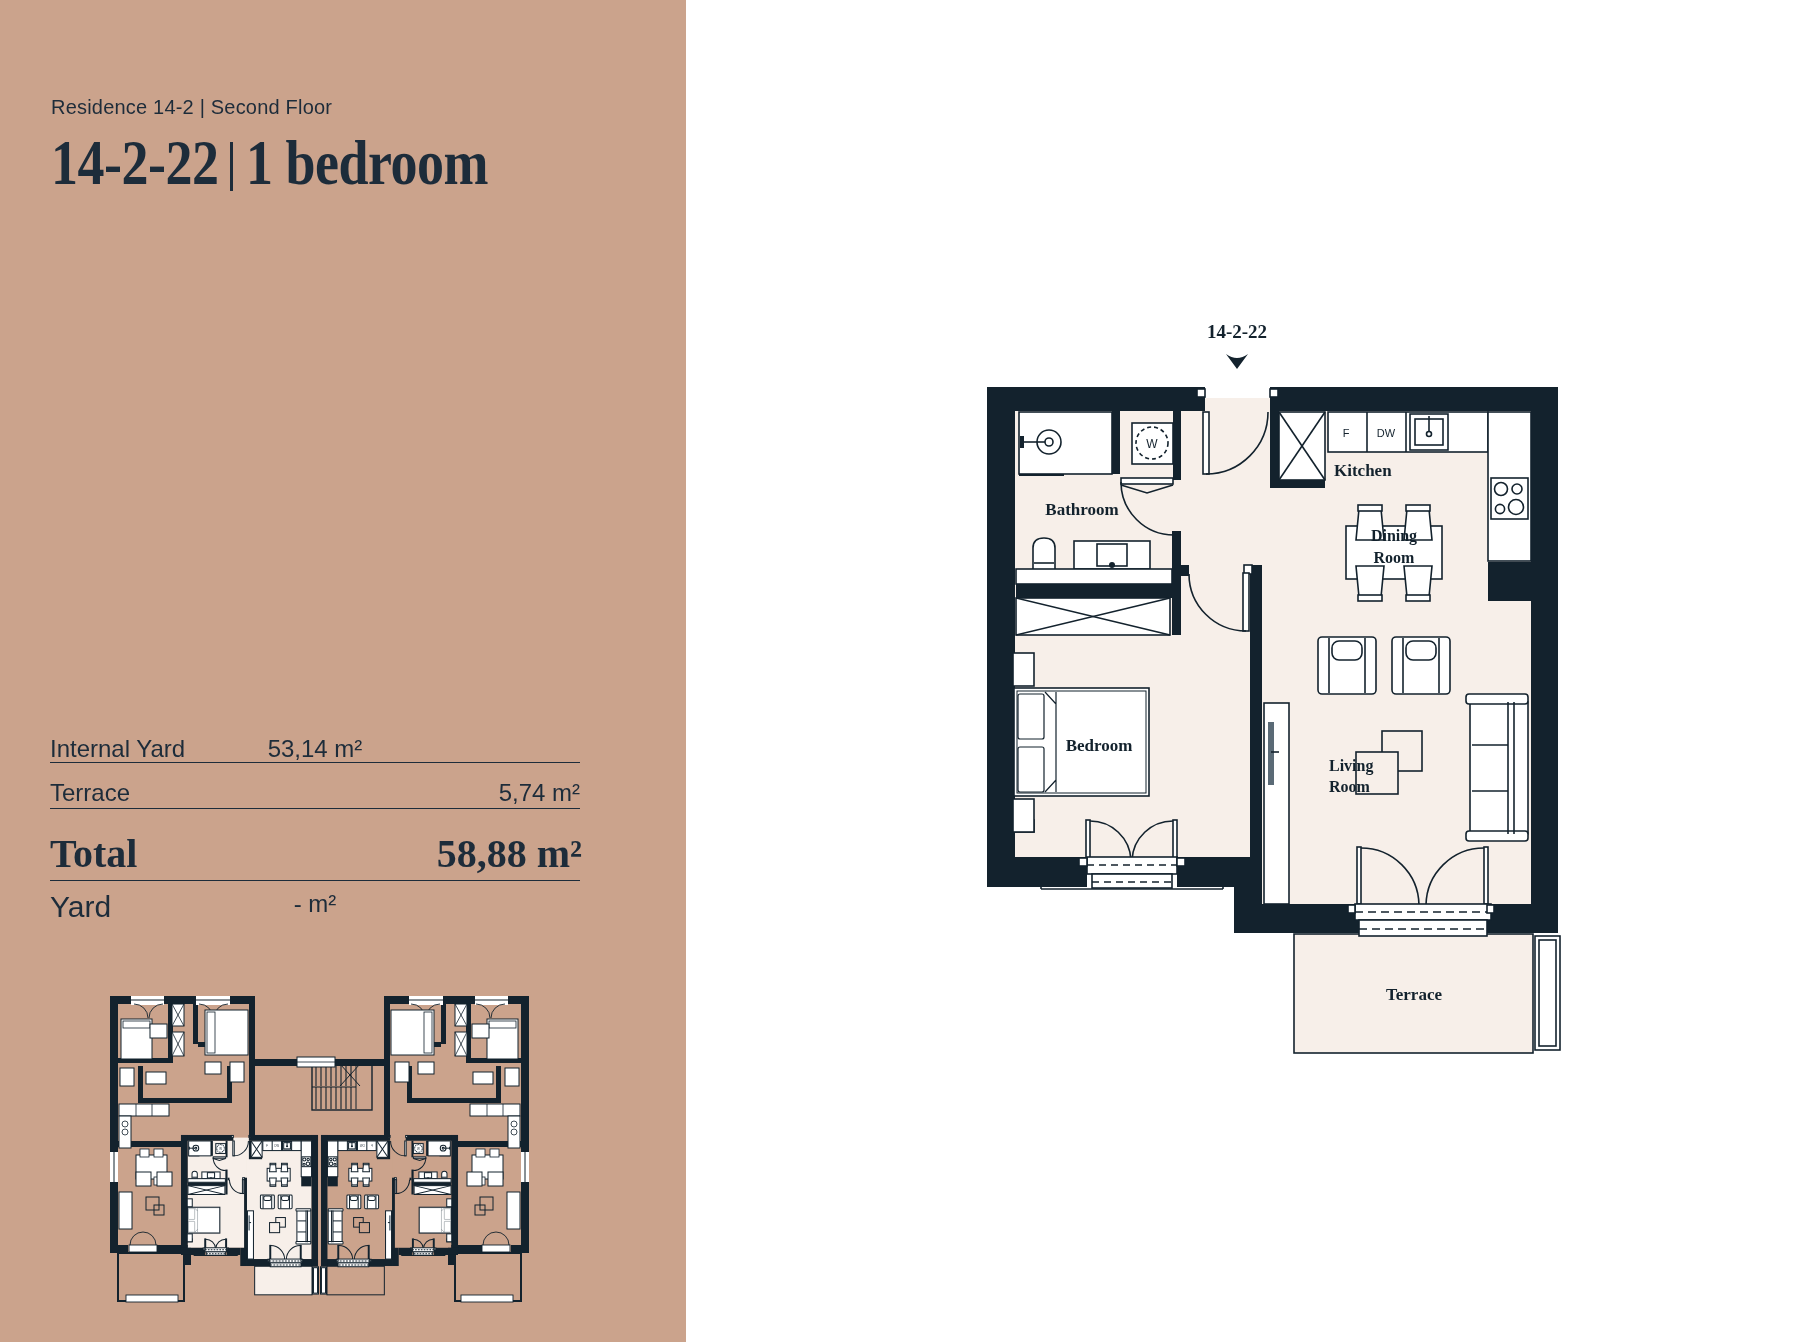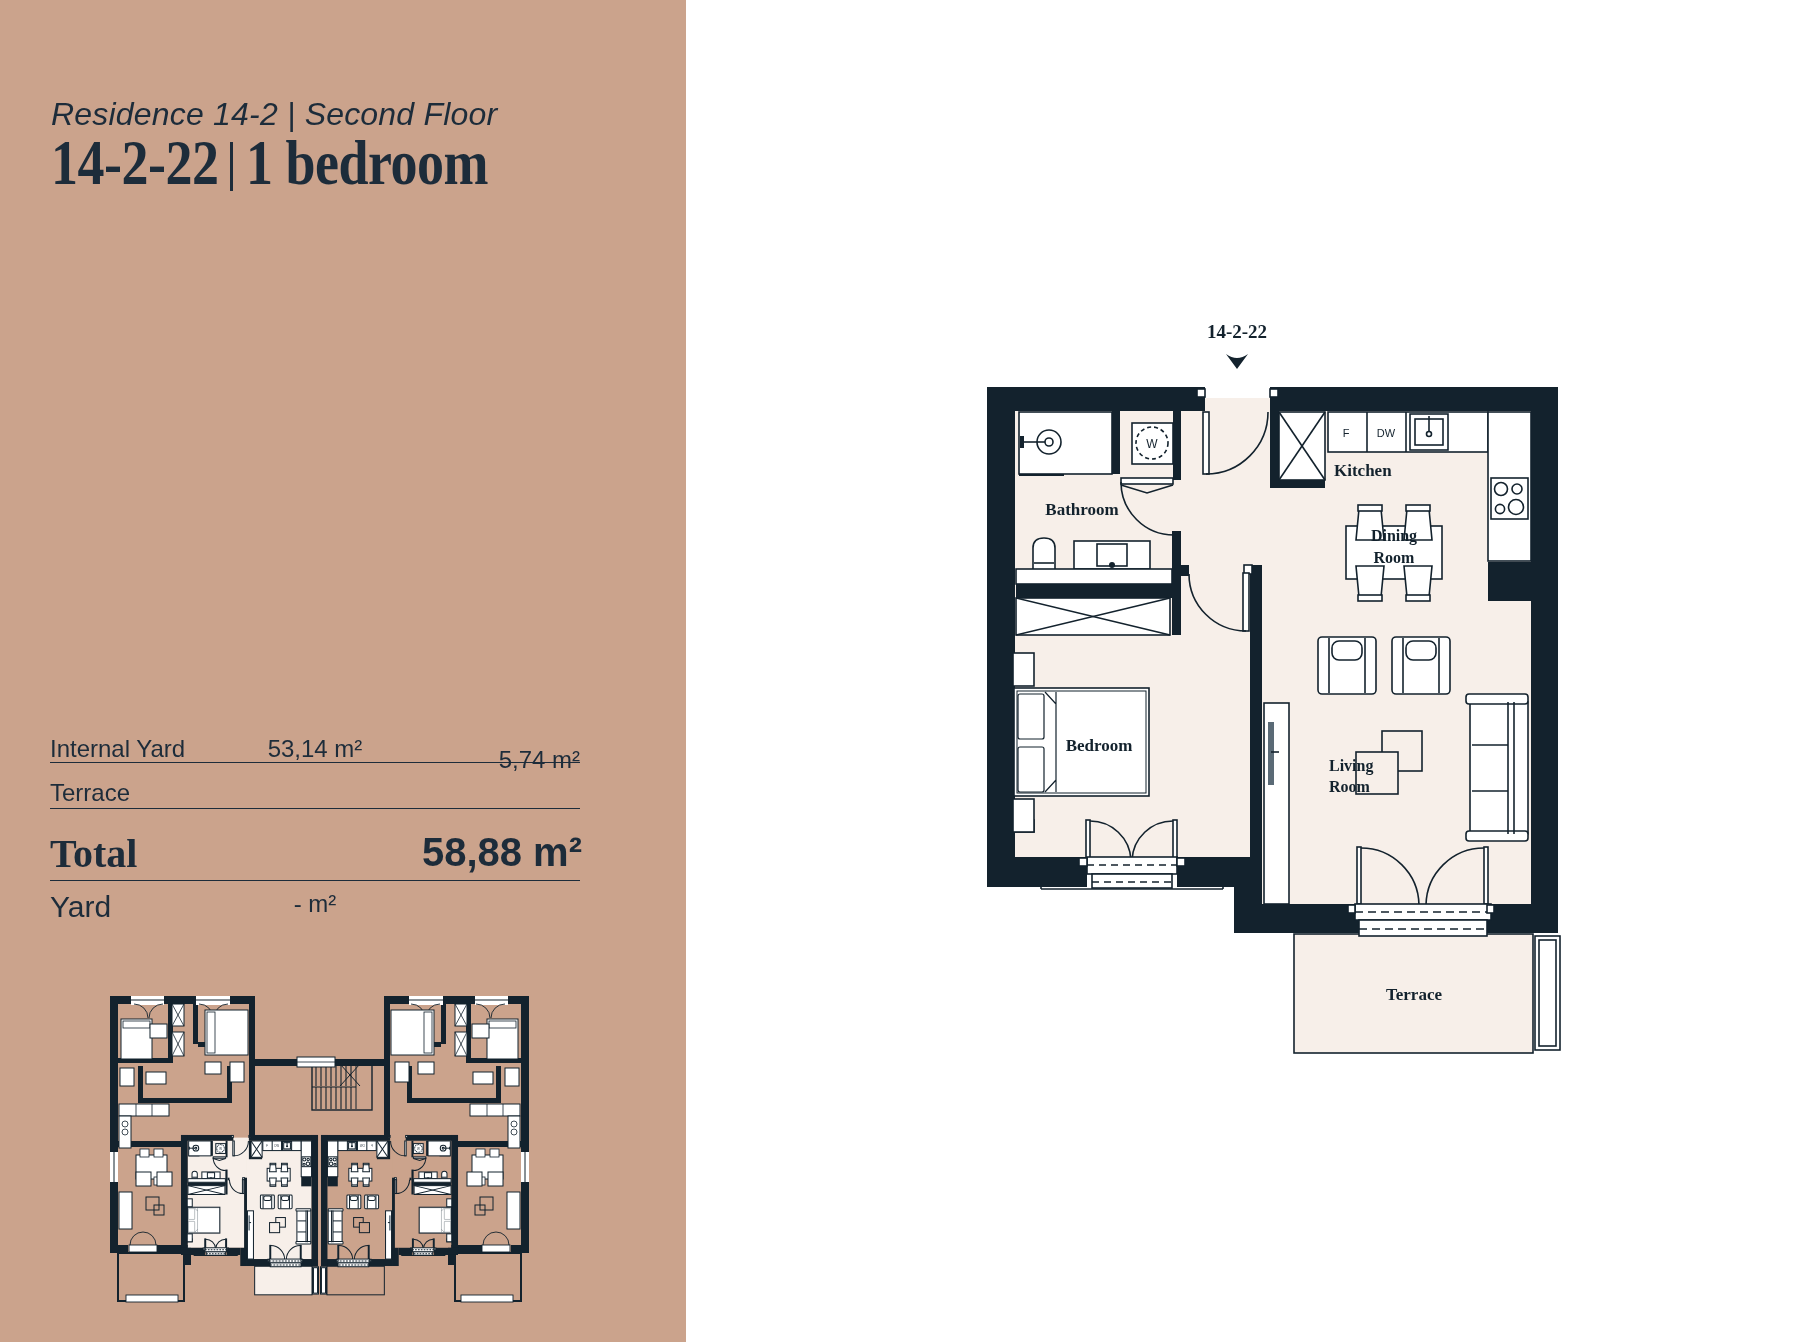--- a/index.html
+++ b/index.html
@@ -6,38 +6,38 @@
   body{width:1811px;height:1342px;position:relative;background:#ffffff;overflow:hidden;
        font-family:"Liberation Sans",sans-serif;}
   .abs{position:absolute;}
   .navy{color:#1d2c3a;}
 </style>
 </head>
 <body>
 
 <div class="abs" style="left:0;top:0;width:686px;height:1342px;background:#cba38c;"></div>
 
-<div class="abs navy" style="left:51px;top:96px;font-size:32px;letter-spacing:0.2px;font-style:italic;">Residence 14-2 | Second Floor</div>
+<div class="abs navy" style="left:51px;top:96px;font-size:20px;letter-spacing:0.2px;">Residence 14-2 | Second Floor</div>
 
 <div class="abs navy" style="left:51px;top:135px;font-family:'Liberation Serif',serif;font-weight:bold;font-size:54px;letter-spacing:-0.5px;transform:scaleY(1.16);transform-origin:0 80%;white-space:nowrap;">14-2-22</div>
 
 <div class="abs" style="left:230px;top:142px;width:3px;height:49px;background:#1d2c3a;"></div>
 
 <div class="abs navy" style="left:246px;top:135px;font-family:'Liberation Serif',serif;font-weight:bold;font-size:54px;letter-spacing:-0.5px;transform:scaleY(1.16);transform-origin:0 80%;white-space:nowrap;">1 bedroom</div>
 
 <div class="abs navy" style="left:50px;top:735px;font-size:24px;">Internal Yard</div>
 <div class="abs navy" style="left:50px;top:735px;width:530px;text-align:center;font-size:24px;">53,14 m²</div>
 <div class="abs" style="left:50px;top:762px;width:530px;border-top:1.5px solid #1d2c3a;"></div>
 
 <div class="abs navy" style="left:50px;top:779px;font-size:24px;">Terrace</div>
-<div class="abs navy" style="left:50px;top:746px;width:530px;text-align:right;font-size:24px;">5,74 m²</div>
+<div class="abs navy" style="left:50px;top:779px;width:530px;text-align:right;font-size:24px;">5,74 m²</div>
 <div class="abs" style="left:50px;top:808px;width:530px;border-top:1.5px solid #1d2c3a;"></div>
 
 <div class="abs navy" style="left:50px;top:830px;font-family:'Liberation Serif',serif;font-weight:bold;font-size:40px;">Total</div>
-<div class="abs navy" style="left:50px;top:830px;width:532px;text-align:right;font-family:Liberation Sans, sans-serif;font-weight:bold;font-size:40px;">58,88 m²</div>
+<div class="abs navy" style="left:50px;top:830px;width:532px;text-align:right;font-family:Liberation Serif, serif;font-weight:bold;font-size:40px;">58,88 m²</div>
 <div class="abs" style="left:50px;top:880px;width:530px;border-top:1.5px solid #1d2c3a;"></div>
 
 <div class="abs navy" style="left:50px;top:890px;font-size:30px;">Yard</div>
 <div class="abs navy" style="left:50px;top:890px;width:530px;text-align:center;font-size:24px;">- m²</div>
 
 <svg class="abs" style="left:950px;top:300px;" width="660" height="780" viewBox="950 300 660 780" xmlns="http://www.w3.org/2000/svg">
   <g color="#f7efe9" style="stroke-width:1.6px">
   <g id="plan-geo" stroke-linecap="butt">
 
 <rect x="1015" y="411" width="237" height="446" fill="currentColor"></rect>

